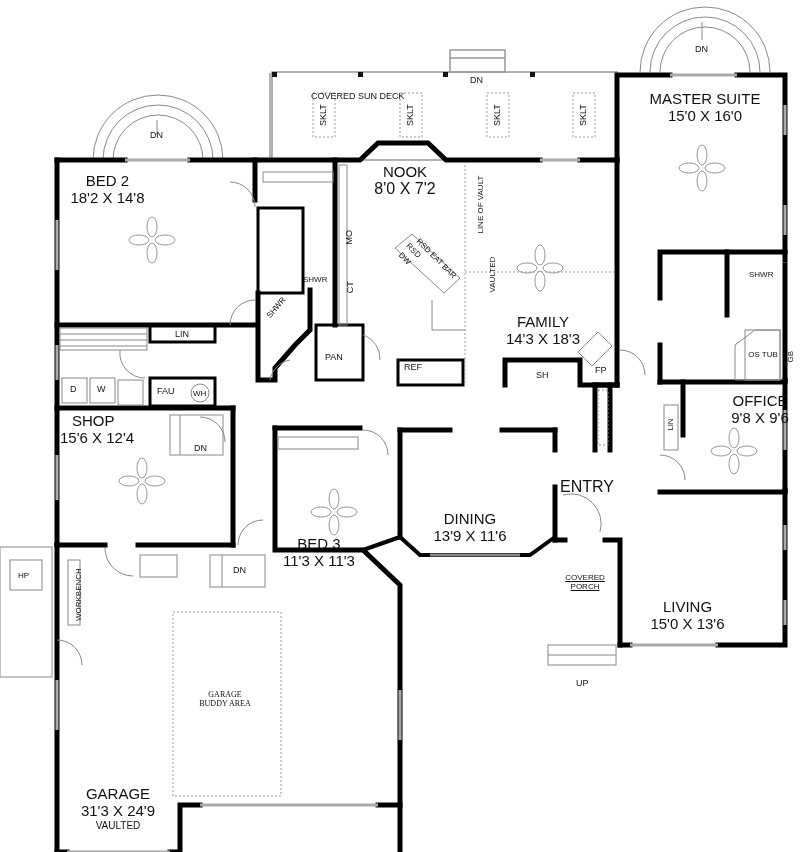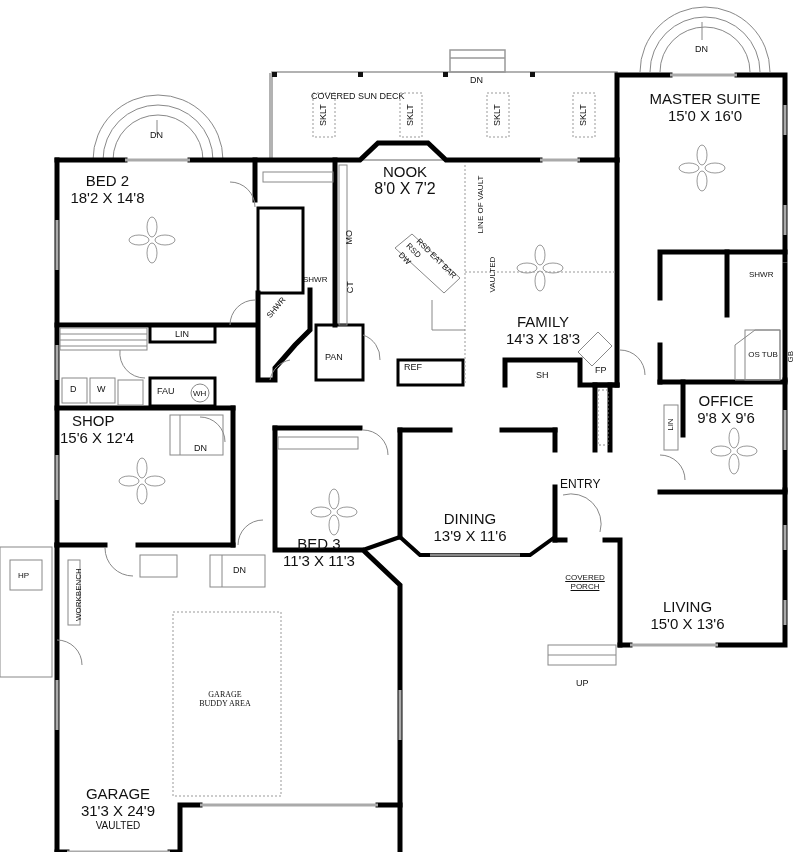--- a/index.html
+++ b/index.html
@@ -252,41 +252,41 @@
 <div class="lbl room-name" style="left:60px;top:172px;width:95px;">
   <div>BED 2</div>
   <div>18'2 X 14'8</div>
 </div>
 
 <div class="lbl room-name" style="left:488px;top:313px;width:110px;">
   <div>FAMILY</div>
   <div>14'3 X 18'3</div>
 </div>
 
-<div class="lbl room-name" style="left:686px;top:392px;width:80px;text-align:center;">
+<div class="lbl room-name" style="left:720px;top:392px;width:80px;text-align:center;">
   <div>OFFICE</div>
   <div>9'8 X 9'6</div>
 </div>
 
 <div class="lbl room-name" style="left:60px;top:412px;width:95px;text-align:left;">
   <div style="padding-left:12px">SHOP</div>
   <div>15'6 X 12'4</div>
 </div>
 
 <div class="lbl room-name" style="left:274px;top:535px;width:90px;">
   <div>BED 3</div>
   <div>11'3 X 11'3</div>
 </div>
 
 <div class="lbl room-name" style="left:425px;top:510px;width:90px;">
   <div>DINING</div>
   <div>13'9 X 11'6</div>
 </div>
 
-<div class="lbl" style="left:560px;top:478px;font-size:12px;">ENTRY</div>
+<div class="lbl" style="left:560px;top:478px;font-size:16px;">ENTRY</div>
 
 <div class="lbl tiny" style="left:560px;top:573px;width:50px;white-space:normal;text-decoration:underline;">COVERED PORCH</div>
 
 <div class="lbl room-name" style="left:630px;top:598px;width:115px;">
   <div>LIVING</div>
   <div>15'0 X 13'6</div>
 </div>
 
 <div class="lbl room-name" style="left:68px;top:785px;width:100px;">
   <div>GARAGE</div>

